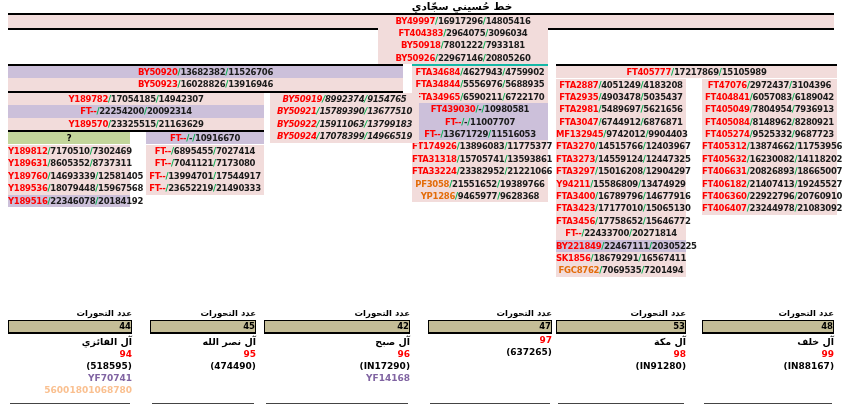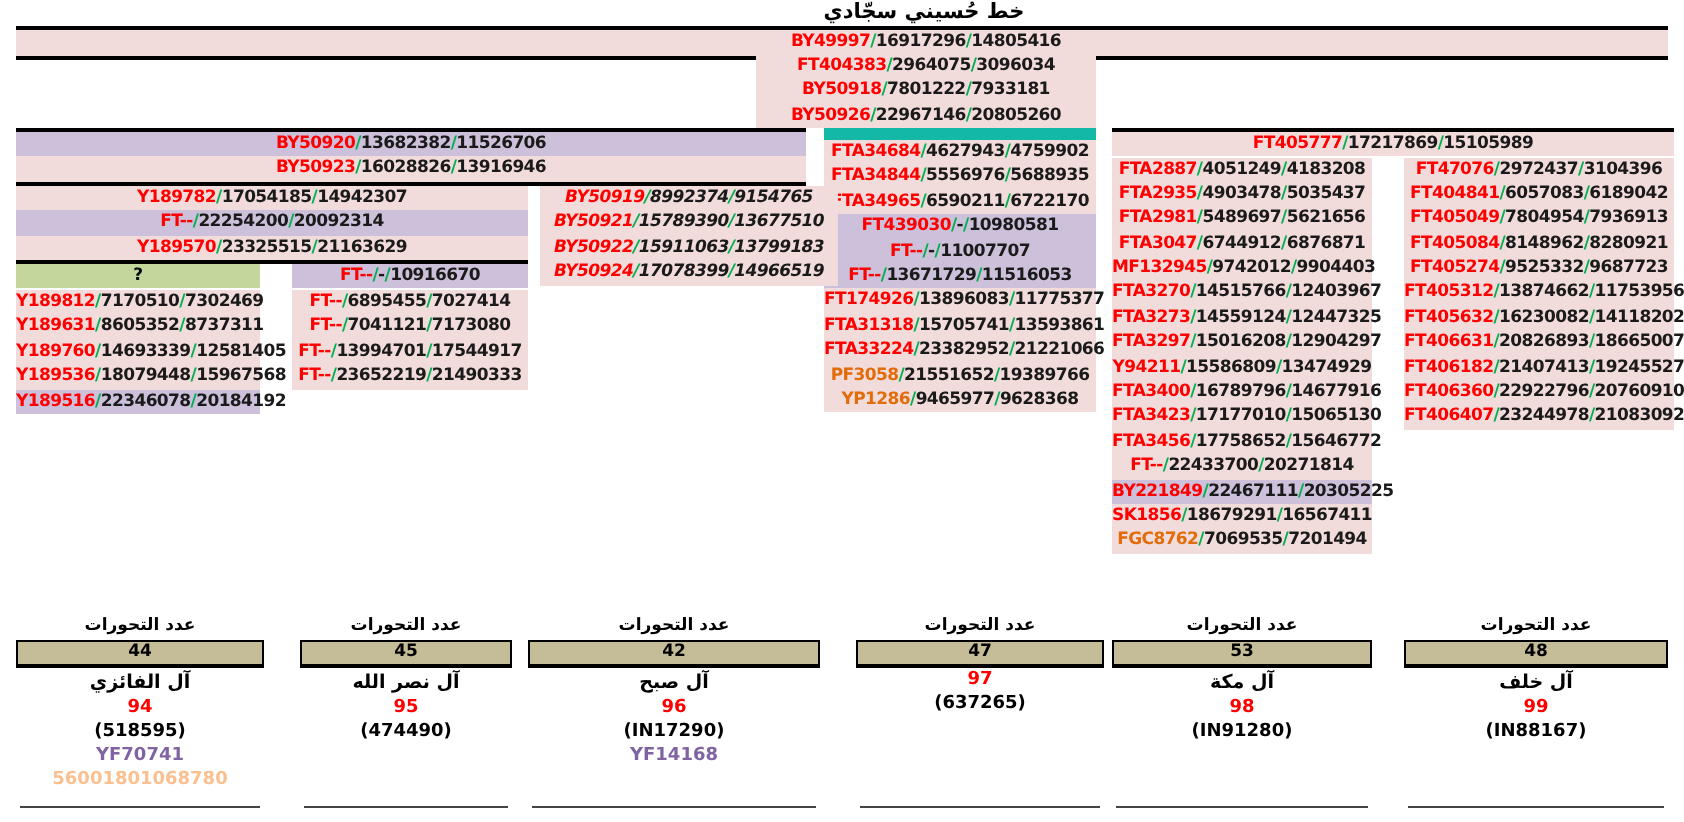--- a/index.html
+++ b/index.html
@@ -17,33 +17,33 @@
   .idc.orange{color:#E36C0A;}
   .sl{color:#00B050;}
   .num{color:#1a1a1a;}
   .block{position:absolute;}
   #root-row{position:absolute;left:8px;top:13px;width:826px;height:13px;background:#F2DCDB;
             border-top:2px solid #000;border-bottom:2px solid #000;}
   #root-row .rootline{position:absolute;left:370px;width:170px;top:0;height:13px;line-height:13px;
             text-align:center;font-size:8.5px;letter-spacing:-0.3px;white-space:nowrap;}
   #mid-top{left:378px;top:27px;width:170px;}
   #left-big{left:8px;top:64px;width:395px;border-top:2px solid #000;border-bottom:2px solid #000;}
-  #mid-block{left:412px;top:64px;width:136px;border-top:6px solid #14b8a6;}
+  #mid-block{left:412px;top:64px;width:136px;border-top:2px solid #14b8a6;}
   #right-header-row{position:absolute;left:556px;top:64px;width:281px;border-top:2px solid #000;}
   #left-a{left:8px;top:93px;width:256px;}
   #left-b{left:270px;top:93px;width:149px;font-style:italic;}
   #q-row{position:absolute;left:8px;top:130px;width:256px;border-top:2px solid #000;height:12.4px;}
   #q-cell{position:absolute;left:0;top:0;width:122px;}
   #q-snp{position:absolute;left:138px;top:0;width:118px;}
   #left-a1{left:8px;top:145px;width:122px;border-radius:25px;}
   #left-a2{left:146px;top:145px;width:118px;}
   #right-1{left:556px;top:78.5px;width:130px;}
   #right-2{left:702px;top:78.5px;width:135px;}
   
-  .bcol{position:absolute;top:306px;height:98px;text-align:center;}
+  .bcol{position:absolute;top:306px;height:98px;text-align:right;}
   div.bcol:nth-of-type(1){left:8px;width:124px;}
   div.bcol:nth-of-type(2){left:150px;width:106px;}
   div.bcol:nth-of-type(3){left:264px;width:146px;}
   div.bcol:nth-of-type(4){left:428px;width:124px;}
   div.bcol:nth-of-type(5){left:556px;width:130px;}
   div.bcol:nth-of-type(6){left:702px;width:132px;}
   .b-label{height:14px;line-height:14px;font-size:8.5px;color:#000;}
   .b-box{height:11px;line-height:11px;background:#C4BD97;border:1px solid #000;
          border-bottom-width:2px;font-size:8.5px;color:#000;}
   .b-family{height:14px;line-height:16px;font-size:9.5px;color:#000;}

